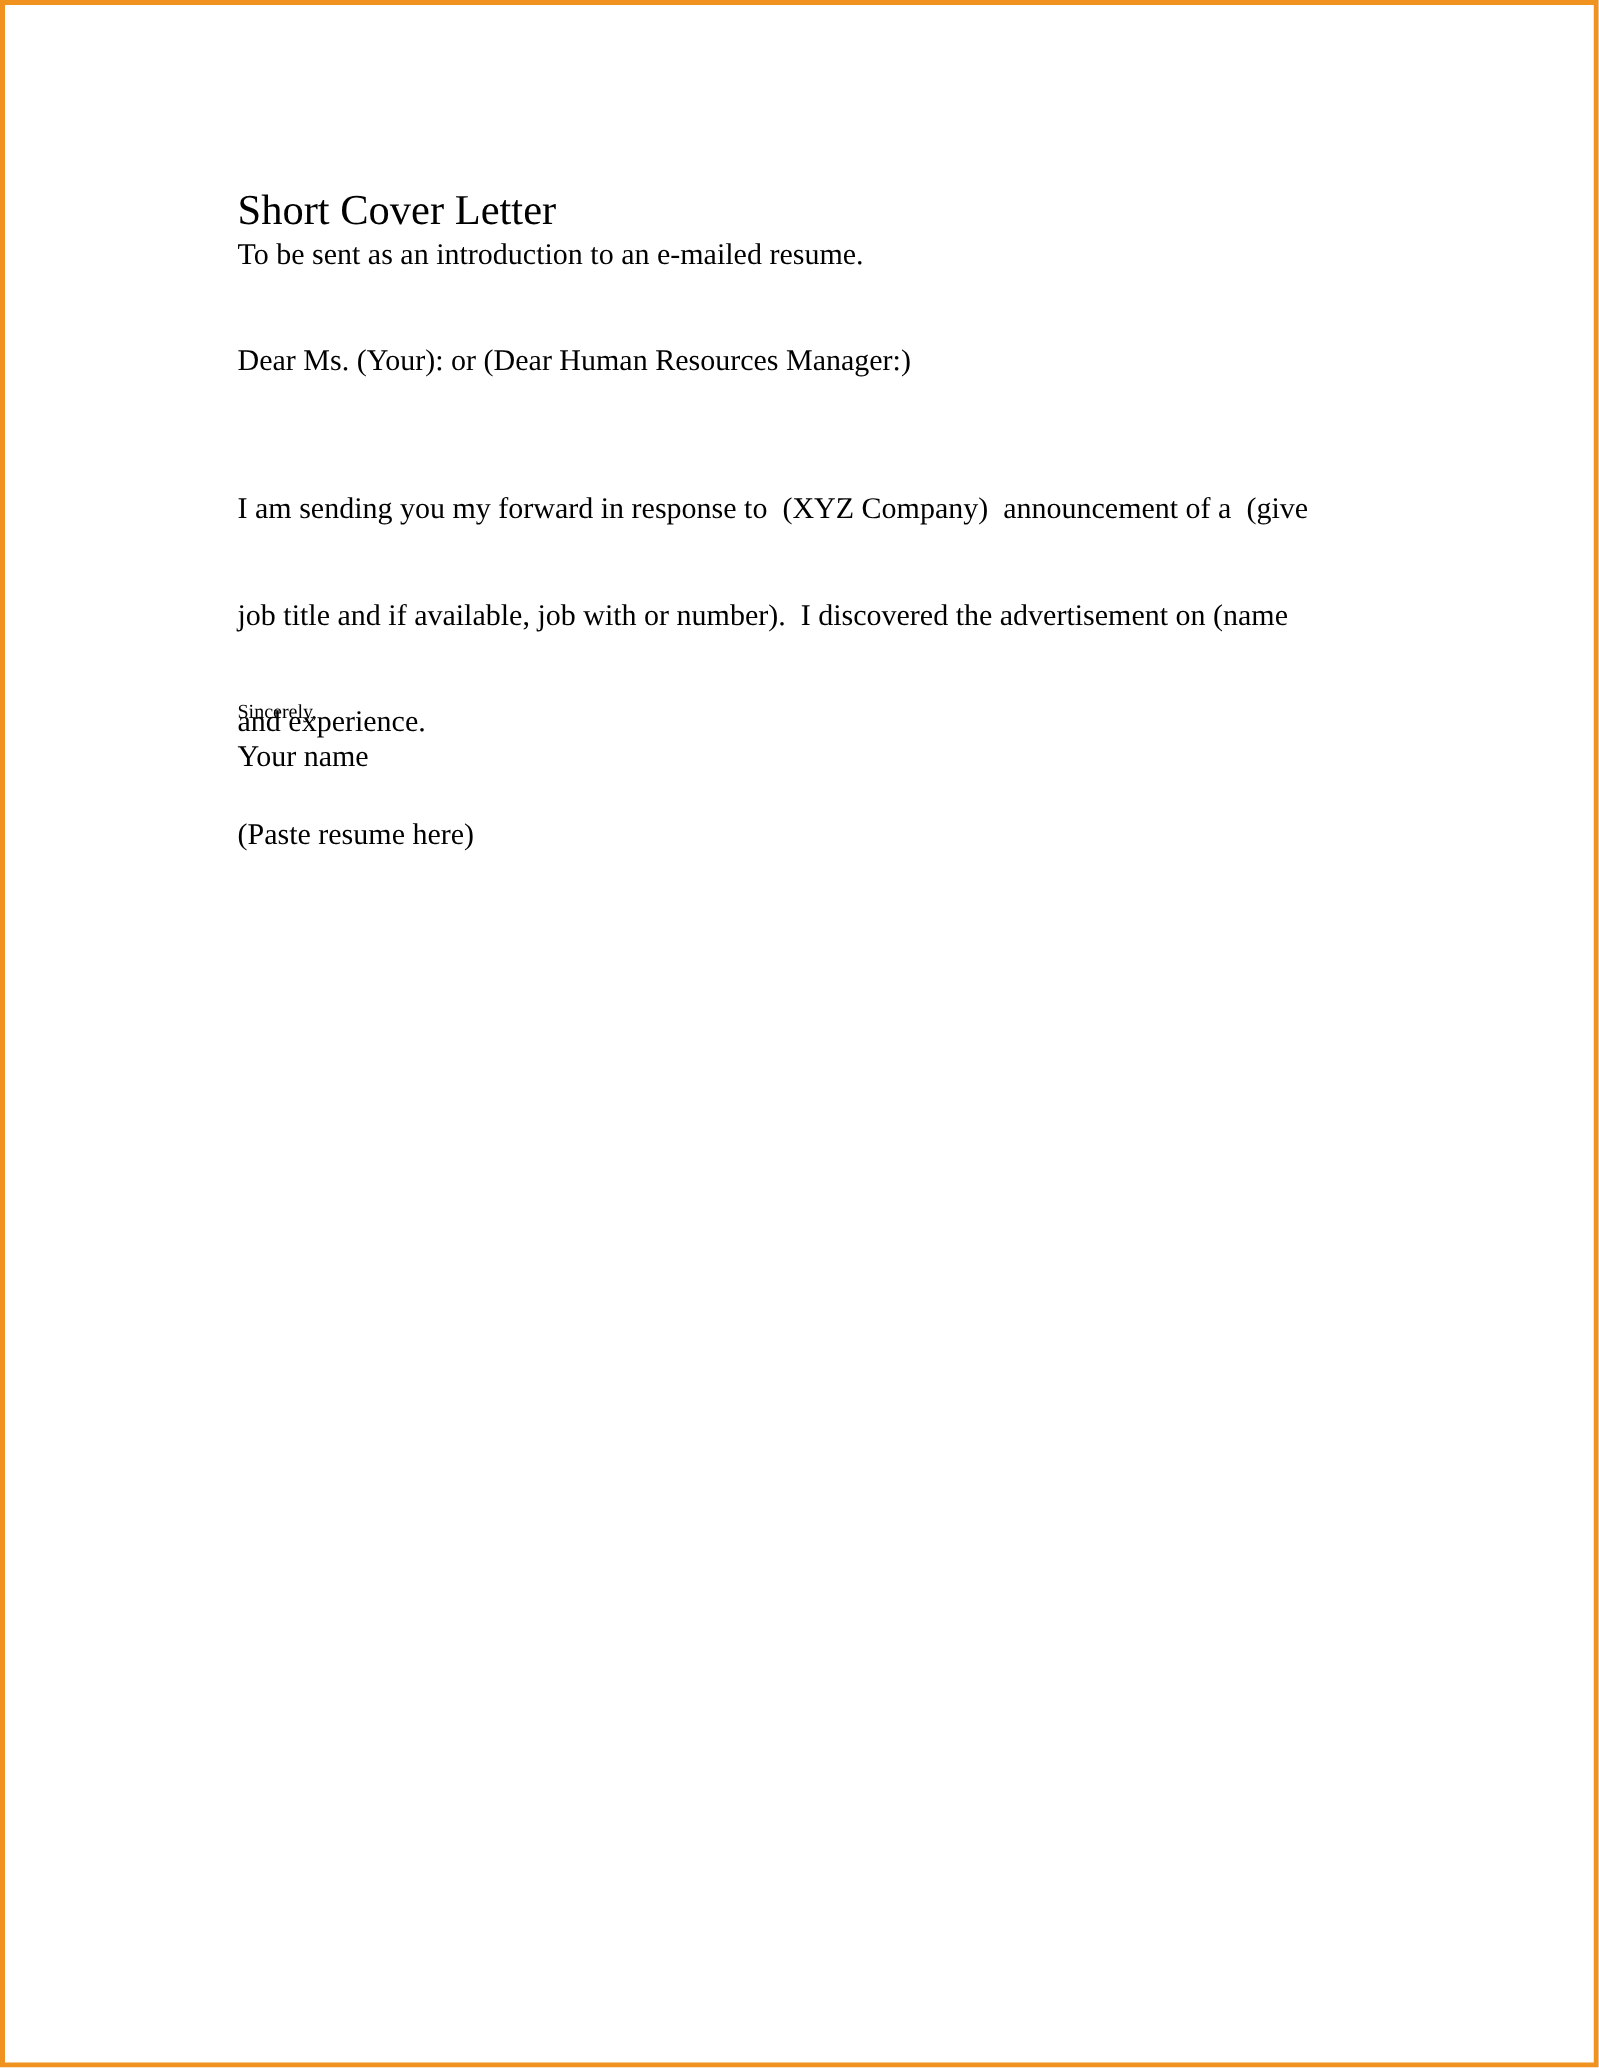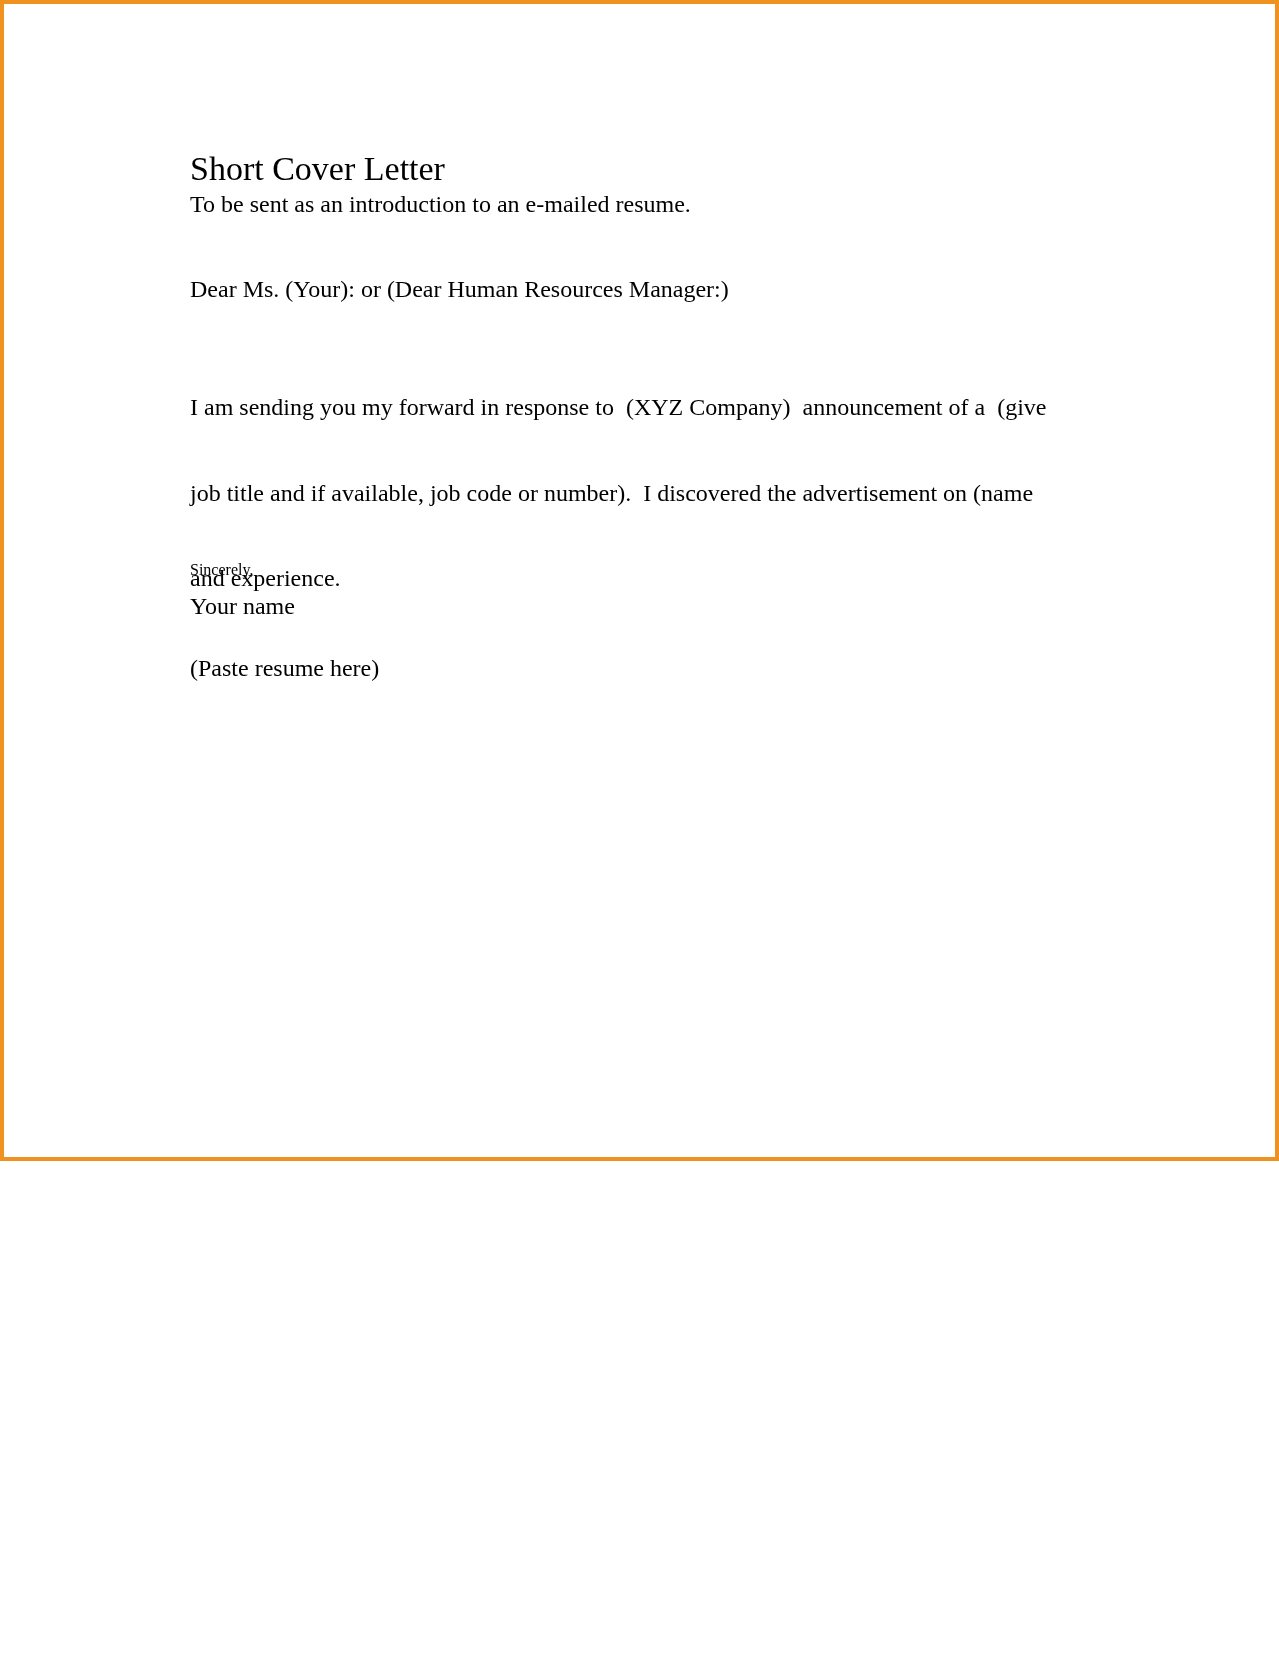--- a/index.html
+++ b/index.html
@@ -4,21 +4,21 @@
 <style>
   html, body {
     margin: 0;
     padding: 0;
     background: #ffffff;
   }
   .page {
     position: relative;
     box-sizing: border-box;
     width: 1279px;
-    height: 1161px;
+    height: 1654px;
     background: var(--bg, #ffffff);
     border: 4px solid var(--border-color, #F0921F);
     overflow: hidden;
     font-family: "Liberation Serif", "DejaVu Serif", serif;
     color: var(--text-color, #000000);
   }
   .page * {
     margin: 0;
     padding: 0;
     font-weight: normal;
@@ -74,21 +74,21 @@
 
 <div class="page">
   <h1 class="abs title">Short Cover Letter</h1>
 
   <p class="abs subtitle">To be sent as an introduction to an e-mailed resume.</p>
 
   <p class="abs salutation">Dear Ms. (Your): or (Dear Human Resources Manager:)</p>
 
   <div class="abs body-par">
     <div class="body-line">I am sending you my forward in response to  (XYZ Company)  announcement of a  (give</div>
-    <div class="body-line">job title and if available, job code or number).  I discovered the advertisement on (name</div>
+    <div class="body-line">job title and if available, job with or number).  I discovered the advertisement on (name</div>
     <div class="body-line">and experience.</div>
   </div>
 
 
   <p class="abs signoff">Sincerely,</p>
 
   <p class="abs signature">Your name</p>
 
   <p class="abs resume-note">(Paste resume here)</p>
 </div>

